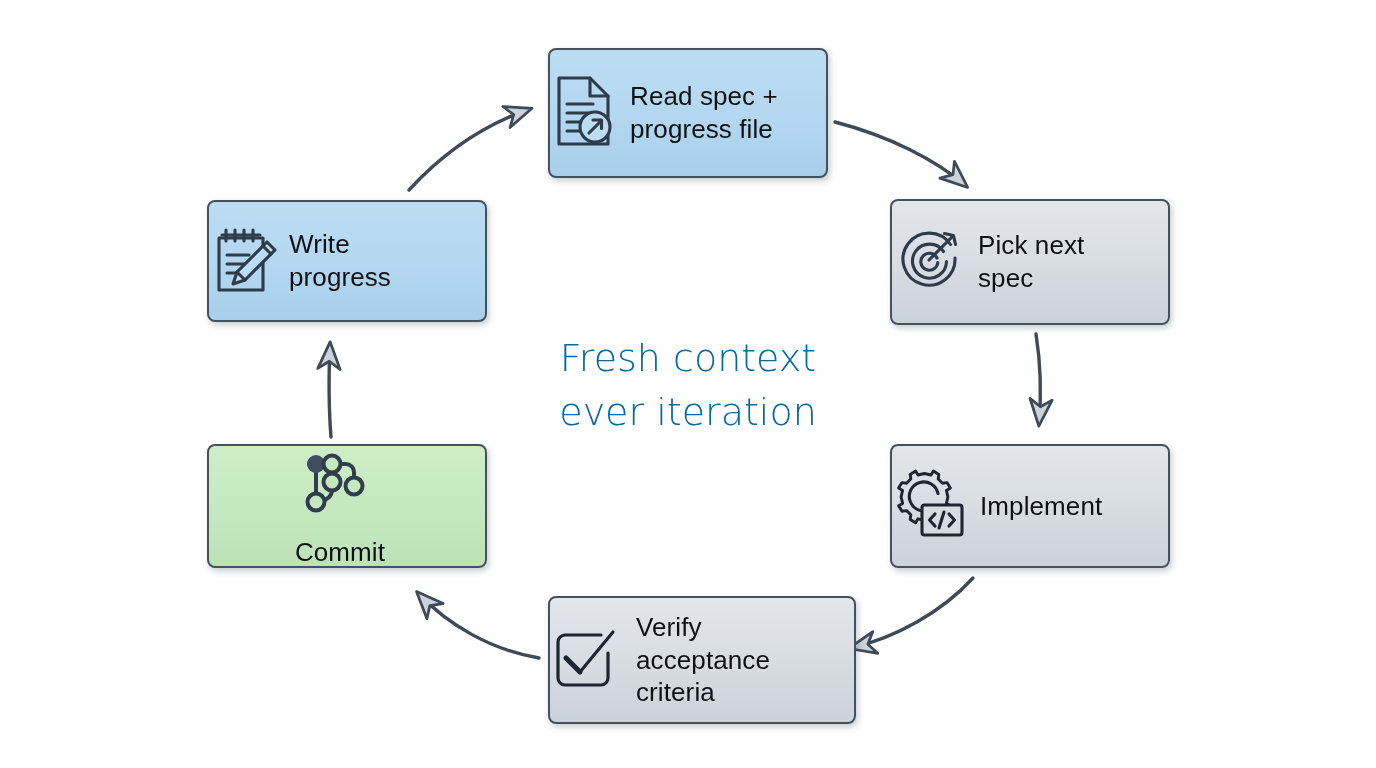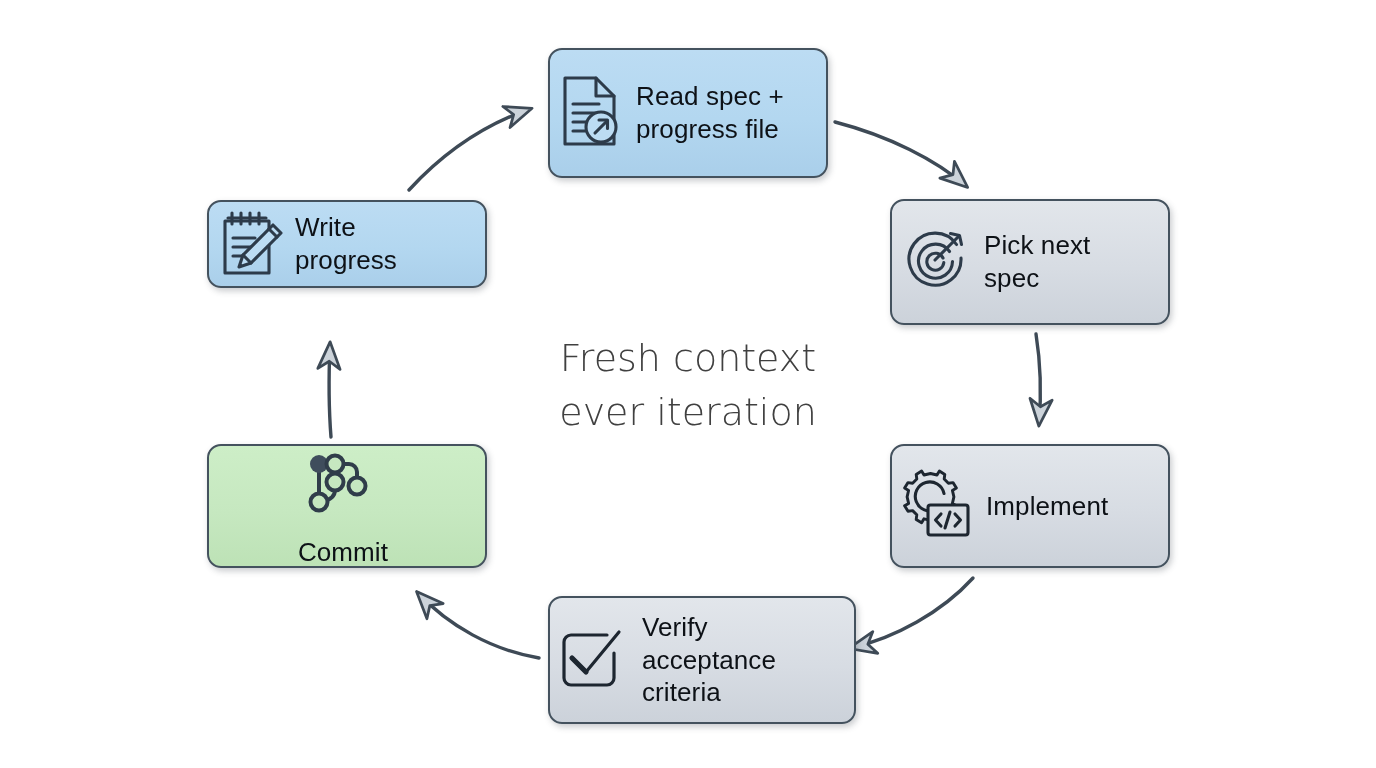--- a/index.html
+++ b/index.html
@@ -28,23 +28,23 @@
   }
 
   
   .node {
     position: absolute;
     box-sizing: border-box;
     display: flex;
     flex-direction: row;
     align-items: center;
     border: 2.5px solid #44525e;
-    border-radius: 14px;
+    border-radius: 8px;
     box-shadow: 2px 3px 6px rgba(60,70,80,0.28);
-    padding: 0 16px 0 8px;
+    padding: 0 16px 0 2px;
     gap: 14px;
   }
   .node.blue {
     background: linear-gradient(180deg, #bcdcf3 0%, #b3d7f0 55%, #aacfea 100%);
   }
   .node.gray {
     background: linear-gradient(180deg, #e2e6eb 0%, #d7dce3 55%, #ccd2da 100%);
   }
   .node.green {
     background: linear-gradient(180deg, #cdeec7 0%, #c6e8c0 55%, #bde2b6 100%);
@@ -62,30 +62,30 @@
     white-space: pre-line;
     font-family: "Liberation Sans", sans-serif;
   }
 
   
   #node-read     { left: 548px;  top: 48px;  width: 280px; height: 130px; }
   #node-pick     { left: 890px;  top: 199px; width: 280px; height: 126px; }
   #node-implement{ left: 890px;  top: 444px; width: 280px; height: 124px; }
   #node-verify   { left: 548px;  top: 580px; width: 308px; height: 128px; margin-top: 16px; }
   #node-commit   { left: 207px;  top: 444px; width: 280px; height: 124px; }
-  #node-write    { left: 207px;  top: 200px; width: 280px; height: 88px; gap: 6px; }
+  #node-write    { left: 207px;  top: 200px; width: 280px; height: 122px; gap: 6px; }
 
   
   #center-caption {
     position: absolute;
     left: 458px;
     top: 332px;
     width: 460px;
     text-align: center;
-    color: #404040;
+    color: #0369a1;
     font-size: 38px;
     line-height: 1.42;
     font-weight: 300;
     white-space: pre-line;
     font-family: "DejaVu Sans", sans-serif;
   }
 </style>
 </head>
 <body>
 

